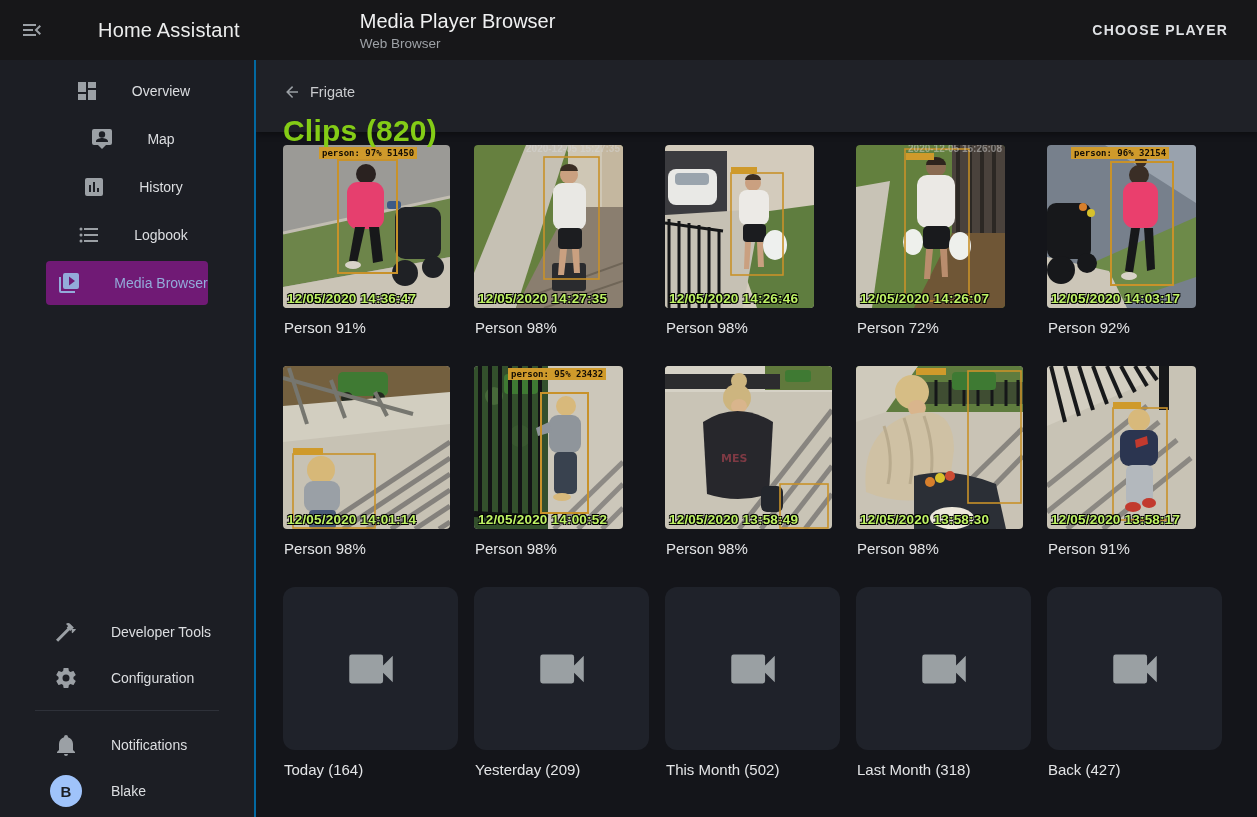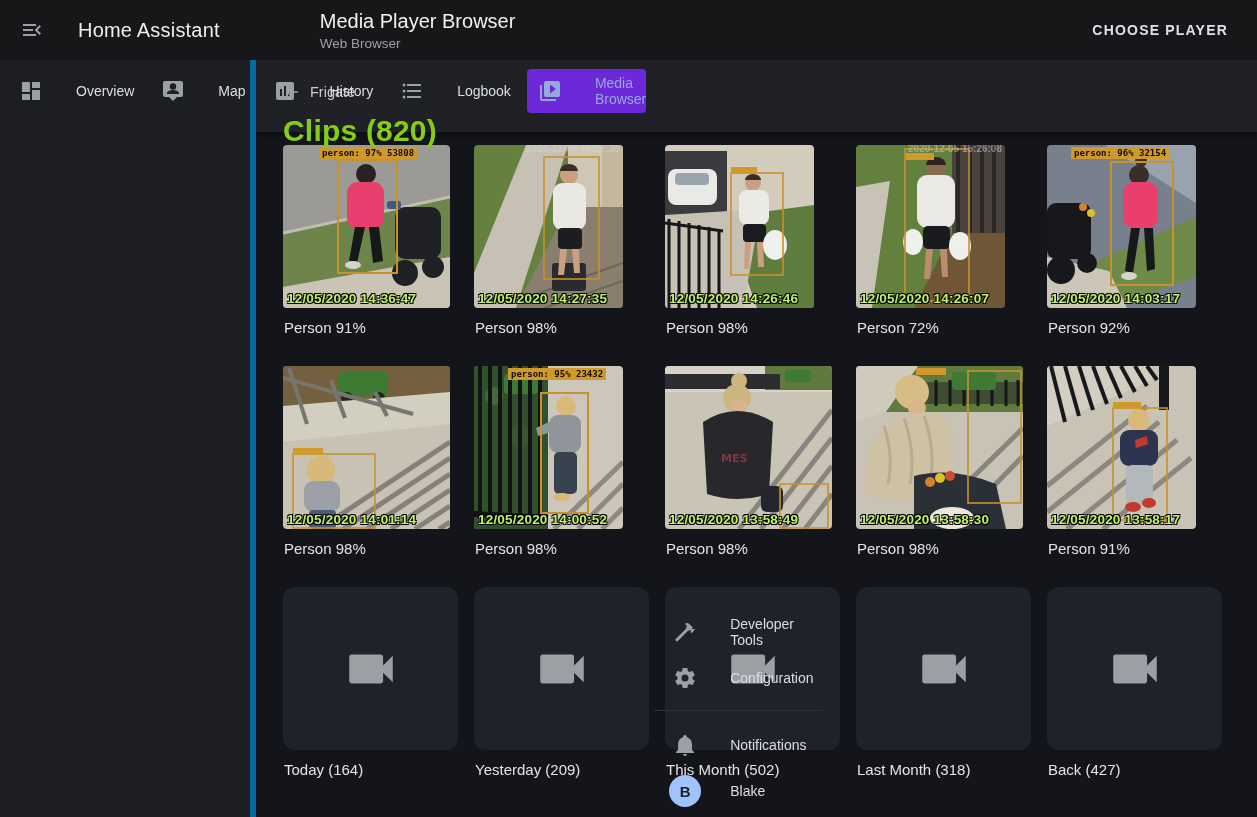--- a/index.html
+++ b/index.html
@@ -5,51 +5,51 @@
   * { box-sizing: border-box; }
   html,body { margin:0; padding:0; }
   body {
     width:1257px; height:817px; overflow:hidden;
     background:#14151a; color:#e3e4e6;
     font-family:"Liberation Sans", sans-serif;
   }
   
   .topbar {
     position:fixed; top:0; left:0; width:1257px; height:60px;
-    background:#171719; display:flex; align-items:center; z-index:50;
+    background:#171719; display:flex; align-items:center; z-index:50;gap:20px;
   }
   .menu-btn {
     background:none; border:none; padding:0; margin-left:20px;
     width:24px; height:24px; color:#9ba0a5; cursor:pointer;
   }
   .menu-btn svg { width:24px; height:24px; display:block; }
   .app-title { margin-left:34px; font-size:20px; color:#eceded; letter-spacing:.2px; }
   .page-heading { margin-left:100px; }
   .page-title { font-size:20px; color:#f0f1f2; font-weight:400; }
   .page-subtitle { font-size:13.5px; color:#9da1a6; margin-top:3px; }
   .spacer { flex:1; }
   .choose-player {
     background:none; border:none; color:#dfe1e4; font-family:inherit;
     font-size:14px; font-weight:700; letter-spacing:1.2px;
     margin-right:21px; padding:8px; cursor:pointer;
   }
   
   .sidebar {
     position:fixed; top:60px; left:0; bottom:0; width:256px;
-    background:#1c1e24; display:flex; flex-direction:row;
-    border-right:6px solid #0369a1; padding-top:7px; z-index:40;
+    background:#1c1e24; display:flex; flex-direction:column;
+    border-right:2px solid #0369a1; padding-top:7px; z-index:40;align-items:center;
   }
   .side-item {
     display:flex; align-items:center; height:44px; margin:2px 8px;
     border-radius:4px; padding-left:11px; cursor:pointer; color:#dcdee1;
     font-size:14px;
   }
   .side-item .icn { width:24px; height:24px; color:#9BA0A5; margin-right:33px; flex:none; }
   .side-item .icn svg { width:24px; height:24px; display:block; }
-  .side-item.active { background:#6d28d9; color:#93abda; }
+  .side-item.active { background:#701a75; color:#93abda; }
   .side-item.active .icn { color:#93abda; }
   .side-bottom { margin-top:auto; }
   .side-divider { height:1px; background:#2e3139; margin:10px 0 12px 0; }
   .avatar {
     width:32px; height:32px; border-radius:50%; background:#9fc3fa;
     color:#1a1d23; font-weight:700; font-size:15px;
     display:flex; align-items:center; justify-content:center;
     margin-right:29px; margin-left:-4px; flex:none;
   }
   
@@ -220,21 +220,21 @@
               <circle cx="150" cy="122" r="11"></circle>
             <rect x="104" y="56" width="14" height="8" rx="3" fill="#3d5a86"></rect>
           </g>
           <circle cx="83" cy="29" r="10" fill="#2a2220"></circle>
           <rect x="64" y="37" width="37" height="47" rx="11" fill="#e63f6e"></rect>
           <polygon points="72,82 82,82 74,118 66,116" fill="#17181a"></polygon>
           <polygon points="86,82 96,82 100,116 90,118" fill="#17181a"></polygon>
           <ellipse cx="70" cy="120" rx="8" ry="4" fill="#d8d3c8"></ellipse>
           <rect x="55" y="15" width="59" height="113" fill="none" stroke="#c8922a" stroke-width="2"></rect>
         </svg>
-        <div class="det p1">person: 97% 53808</div>
+        <div class="det p1">person: 97% 51450</div>
         <div class="ts">12/05/2020 14:36:47</div>
       </div>
       <div class="cell-label">Person 91%</div>
     </div>
 
     <div class="cell">
       <div class="thumb w149">
         <svg viewBox="0 0 149 163" width="149" height="163">
           <rect width="149" height="163" fill="#66803f"></rect>
           <polygon points="52,0 94,0 42,163 0,163 0,128" fill="#c6c1b4"></polygon>

